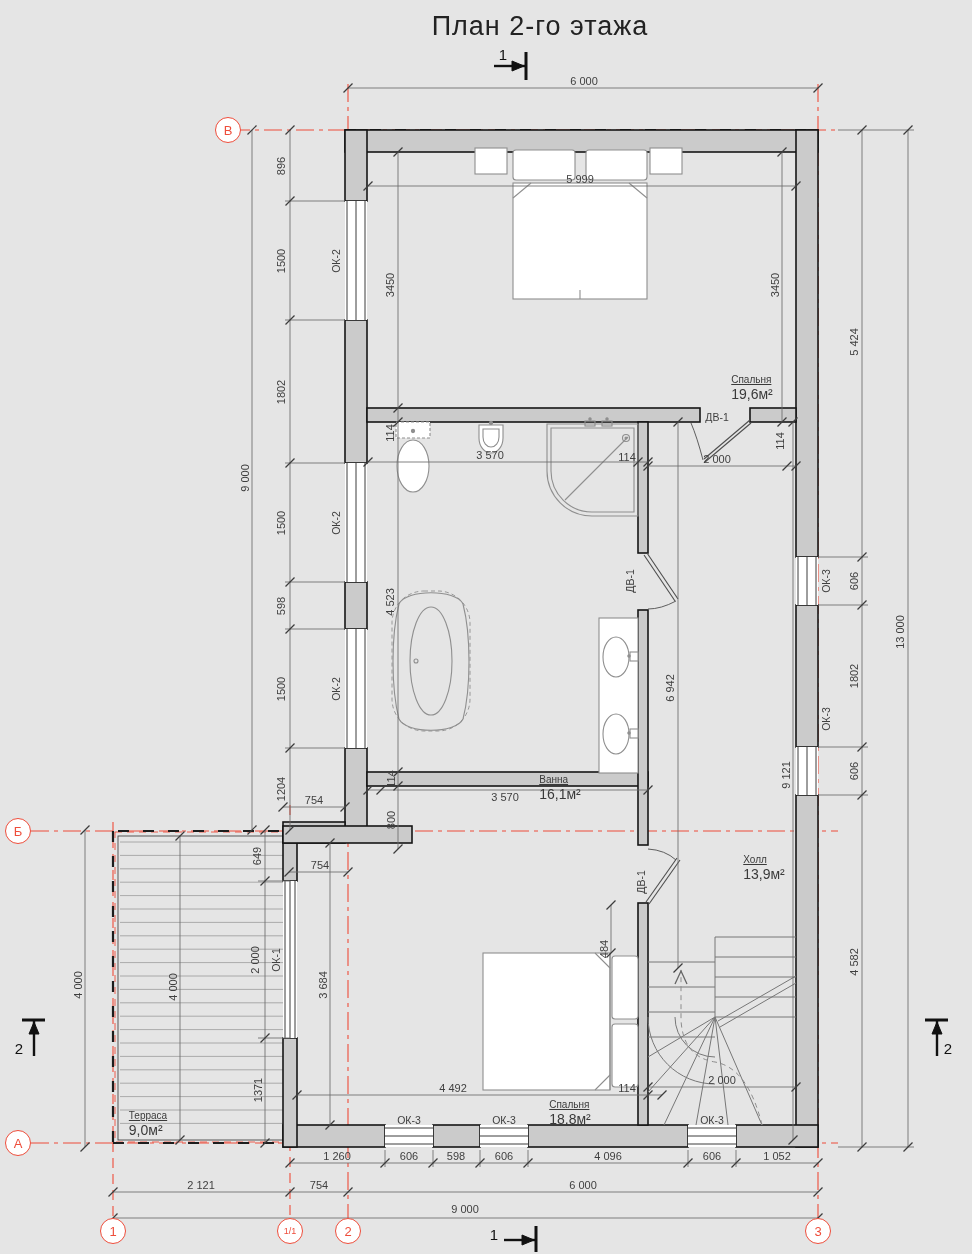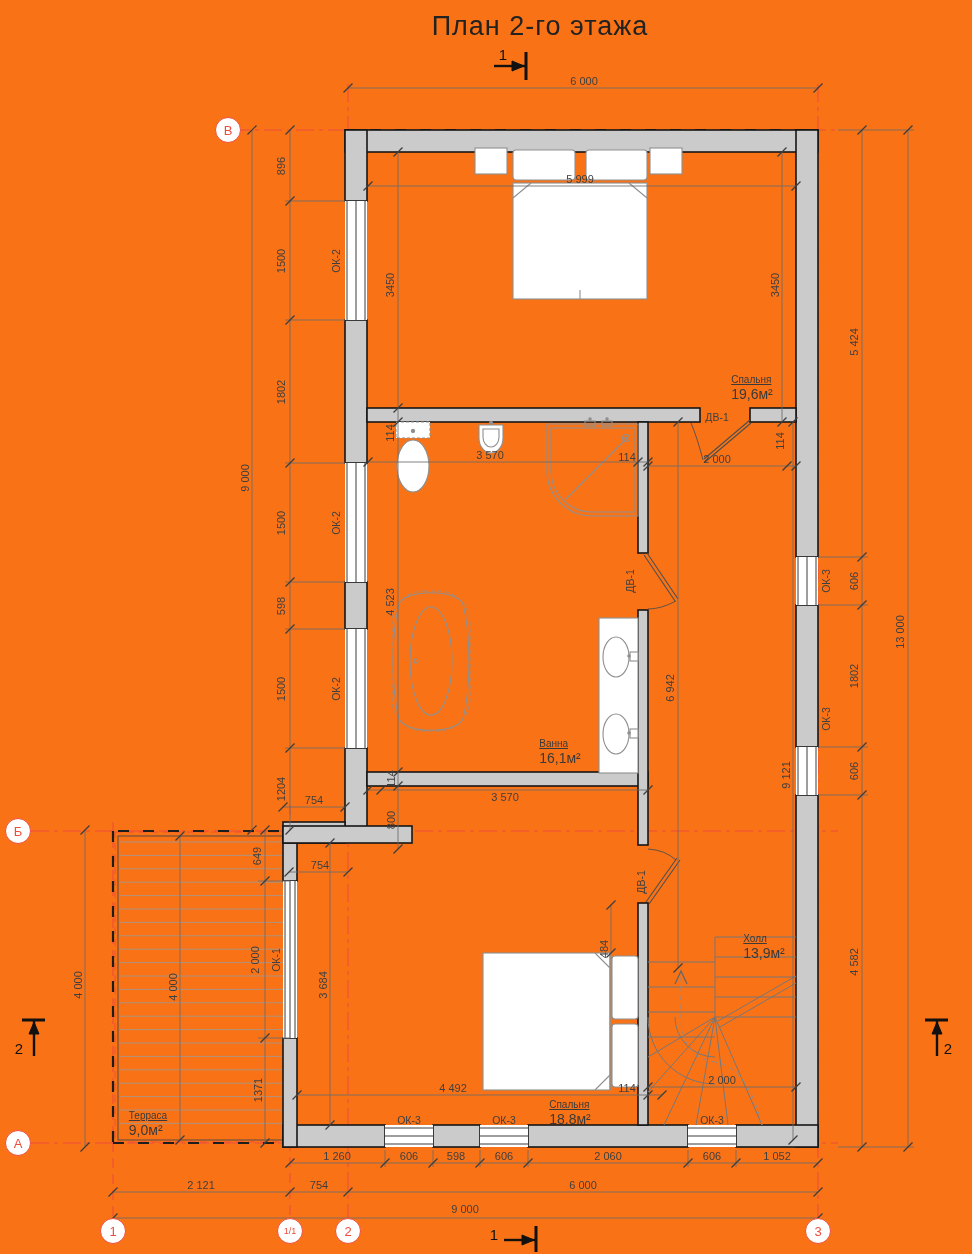--- a/index.html
+++ b/index.html
@@ -1,16 +1,16 @@
 <!DOCTYPE html>
 <html><head>
 <meta charset="utf-8">
 <style>
   html,body{margin:0;padding:0;background:#fff;}
-  #plan{position:relative;width:972px;height:1254px;background:#f97316;overflow:hidden;
+  #plan{position:relative;width:972px;height:1254px;background:#e5e5e5;overflow:hidden;
         font-family:"Liberation Sans",sans-serif;color:#3a3a3a;}
   svg{position:absolute;left:0;top:0;}
   .lbl{position:absolute;transform:translate(-50%,-50%);white-space:nowrap;
        font-size:11px;color:#3f3f3f;background:transparent;line-height:1;}
   .v{transform:translate(-50%,-50%) rotate(-90deg);}
   .tag{font-size:10.5px;}
   .title{position:absolute;left:540px;top:26px;transform:translate(-50%,-50%);
          font-size:27px;color:#222;letter-spacing:1px;}
   .room{position:absolute;transform:translate(-50%,0);line-height:1.15;}
   .room .rn{font-size:10px;text-decoration:underline;display:block;}
@@ -409,25 +409,25 @@
 
 <span class="sec" style="left:503px;top:54px">1</span>
 <span class="sec" style="left:494px;top:1234px">1</span>
 <span class="sec" style="left:19px;top:1048px">2</span>
 <span class="sec" style="left:948px;top:1048px">2</span>
 
 <div class="room" style="left:752px;top:374px">
   <span class="rn">Спальня</span>
   <span class="ra">19,6м²</span>
 </div>
-<div class="room" style="left:560px;top:738px">
+<div class="room" style="left:560px;top:774px">
   <span class="rn">Ванна</span>
   <span class="ra">16,1м²</span>
 </div>
-<div class="room" style="left:764px;top:933px">
+<div class="room" style="left:764px;top:854px">
   <span class="rn">Холл</span>
   <span class="ra">13,9м²</span>
 </div>
 <div class="room" style="left:570px;top:1099px">
   <span class="rn">Спальня</span>
   <span class="ra">18,8м²</span>
 </div>
 <div class="room" style="left:148px;top:1110px">
   <span class="rn">Терраса</span>
   <span class="ra">9,0м²</span>
@@ -454,21 +454,21 @@
 <span class="lbl" style="left:505px;top:797px">3 570</span>
 <span class="lbl" style="left:314px;top:800px">754</span>
 <span class="lbl" style="left:320px;top:865px">754</span>
 <span class="lbl" style="left:722px;top:1080px">2 000</span>
 <span class="lbl" style="left:453px;top:1088px">4 492</span>
 <span class="lbl" style="left:627px;top:1088px">114</span>
 <span class="lbl" style="left:337px;top:1156px">1 260</span>
 <span class="lbl" style="left:409px;top:1156px">606</span>
 <span class="lbl" style="left:456px;top:1156px">598</span>
 <span class="lbl" style="left:504px;top:1156px">606</span>
-<span class="lbl" style="left:608px;top:1156px">2 060</span>
+<span class="lbl" style="left:608px;top:1156px">4 096</span>
 <span class="lbl" style="left:712px;top:1156px">606</span>
 <span class="lbl" style="left:777px;top:1156px">1 052</span>
 <span class="lbl" style="left:201px;top:1185px">2 121</span>
 <span class="lbl" style="left:319px;top:1185px">754</span>
 <span class="lbl" style="left:583px;top:1185px">6 000</span>
 <span class="lbl" style="left:465px;top:1209px">9 000</span>
 
 <span class="lbl v" style="left:281px;top:166px">896</span>
 <span class="lbl v" style="left:281px;top:261px">1500</span>
 <span class="lbl v" style="left:281px;top:392px">1802</span>

